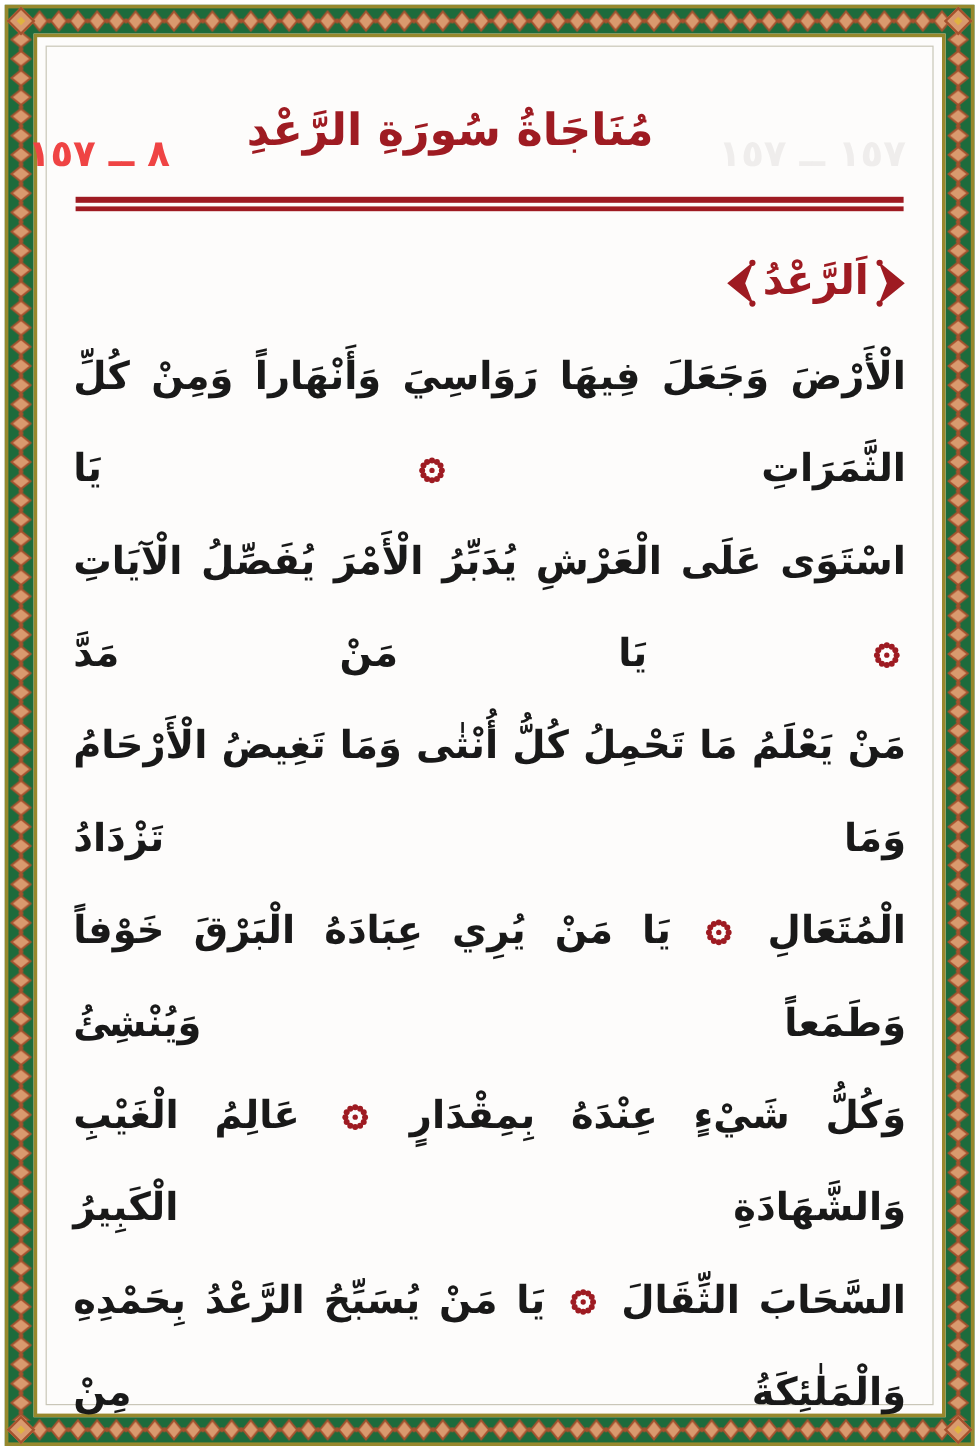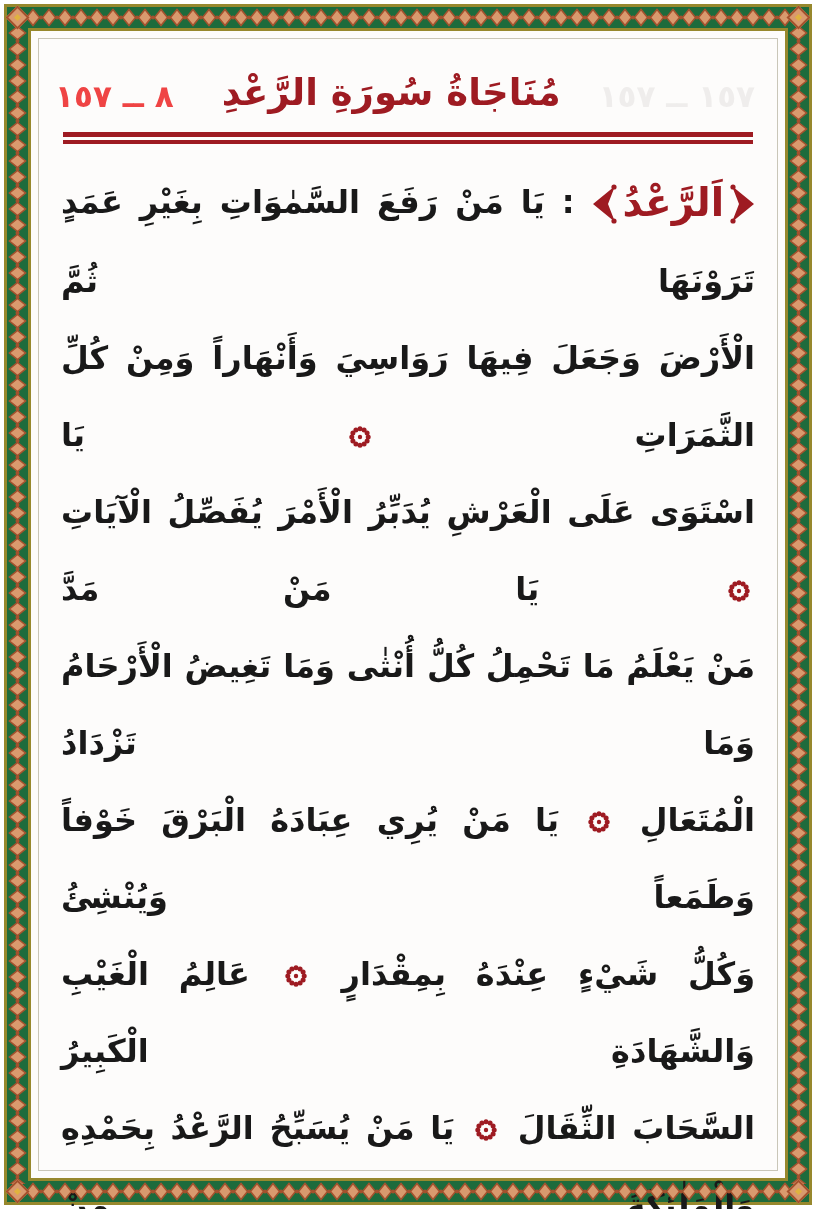--- a/index.html
+++ b/index.html
@@ -39,41 +39,41 @@
   
   .header{
     display:flex;align-items:flex-end;margin-top:16px;
     font-weight:bold;
   }
   .page-ref-right{ 
     flex:0 0 28%;color:#efedec;font-size:31px;white-space:nowrap;
     text-align:right;letter-spacing:1px;
   }
   .page-title{
-    flex:1 1 auto;margin:0;text-align:center;
+    flex:1 1 auto;margin:16px;text-align:center;
     color:#9e1b22;font-size:37px;font-weight:bold;white-space:nowrap;
   }
   .page-ref-left{
     flex:0 0 24%;color:#ef4444;font-size:31px;white-space:nowrap;
     text-align:left;letter-spacing:1px;
   }
   .double-rule{
     margin:18px 2px 0;height:3px;background:#fdfcfb;
     border-top:5px solid #9e1b22;border-bottom:4px solid #9e1b22;
   }
   
   .body-text{
     margin-top:20px;color:#191919;
     font-size:32px;font-weight:bold;line-height:77px;
   }
   .line{white-space:normal;}
   .line.justify{text-align:justify;text-align-last:justify;}
   .surah-name{
     display:inline-flex;align-items:center;gap:5px;
-    color:#9e1b22;font-size:39px;vertical-align:middle;
+    color:#9e1b22;font-size:34px;vertical-align:middle;
   }
   .surah-name .nm{position:relative;top:-2px;}
   .rosette{display:inline-block;vertical-align:middle;margin:0 4px;}
   .bracket{display:inline-block;}
 </style>
 </head>
 <body>
 
 <div class="page">
   <div class="frame">
@@ -136,21 +136,21 @@
                   <polygon points="25,21 3,3 10,21 3,39" fill="#9e1b22"></polygon>
                   <circle cx="4" cy="4" r="2.6" fill="#9e1b22"></circle>
                   <circle cx="4" cy="38" r="2.6" fill="#9e1b22"></circle>
                 </svg>
                 <span class="nm">اَلرَّعْدُ</span>
                 <svg width="26" height="42" viewBox="0 0 26 42" class="bracket">
                   <polygon points="1,21 23,3 16,21 23,39" fill="#9e1b22"></polygon>
                   <circle cx="22" cy="4" r="2.6" fill="#9e1b22"></circle>
                   <circle cx="22" cy="38" r="2.6" fill="#9e1b22"></circle>
                 </svg>
-              </span> <span>: يَا مَنْ رَفَعَ السَّمٰوَاتِ بِغَيْرِ عَمَدٍ تَرَوْنَهَا ثُمَّ</span> </div>
+              </span>  </div>
             <div class="line justify"><span>الْأَرْضَ وَجَعَلَ فِيهَا رَوَاسِيَ وَأَنْهَاراً وَمِنْ كُلِّ الثَّمَرَاتِ</span> <svg width="24" height="24" viewBox="0 0 24 24" class="rosette">
                 <circle cx="20.20" cy="12.00" r="2.5" fill="#9e1b22"></circle>
                 <circle cx="19.10" cy="16.10" r="2.5" fill="#9e1b22"></circle>
                 <circle cx="16.10" cy="19.10" r="2.5" fill="#9e1b22"></circle>
                 <circle cx="12.00" cy="20.20" r="2.5" fill="#9e1b22"></circle>
                 <circle cx="7.90" cy="19.10" r="2.5" fill="#9e1b22"></circle>
                 <circle cx="4.90" cy="16.10" r="2.5" fill="#9e1b22"></circle>
                 <circle cx="3.80" cy="12.00" r="2.5" fill="#9e1b22"></circle>
                 <circle cx="4.90" cy="7.90" r="2.5" fill="#9e1b22"></circle>
                 <circle cx="7.90" cy="4.90" r="2.5" fill="#9e1b22"></circle>

